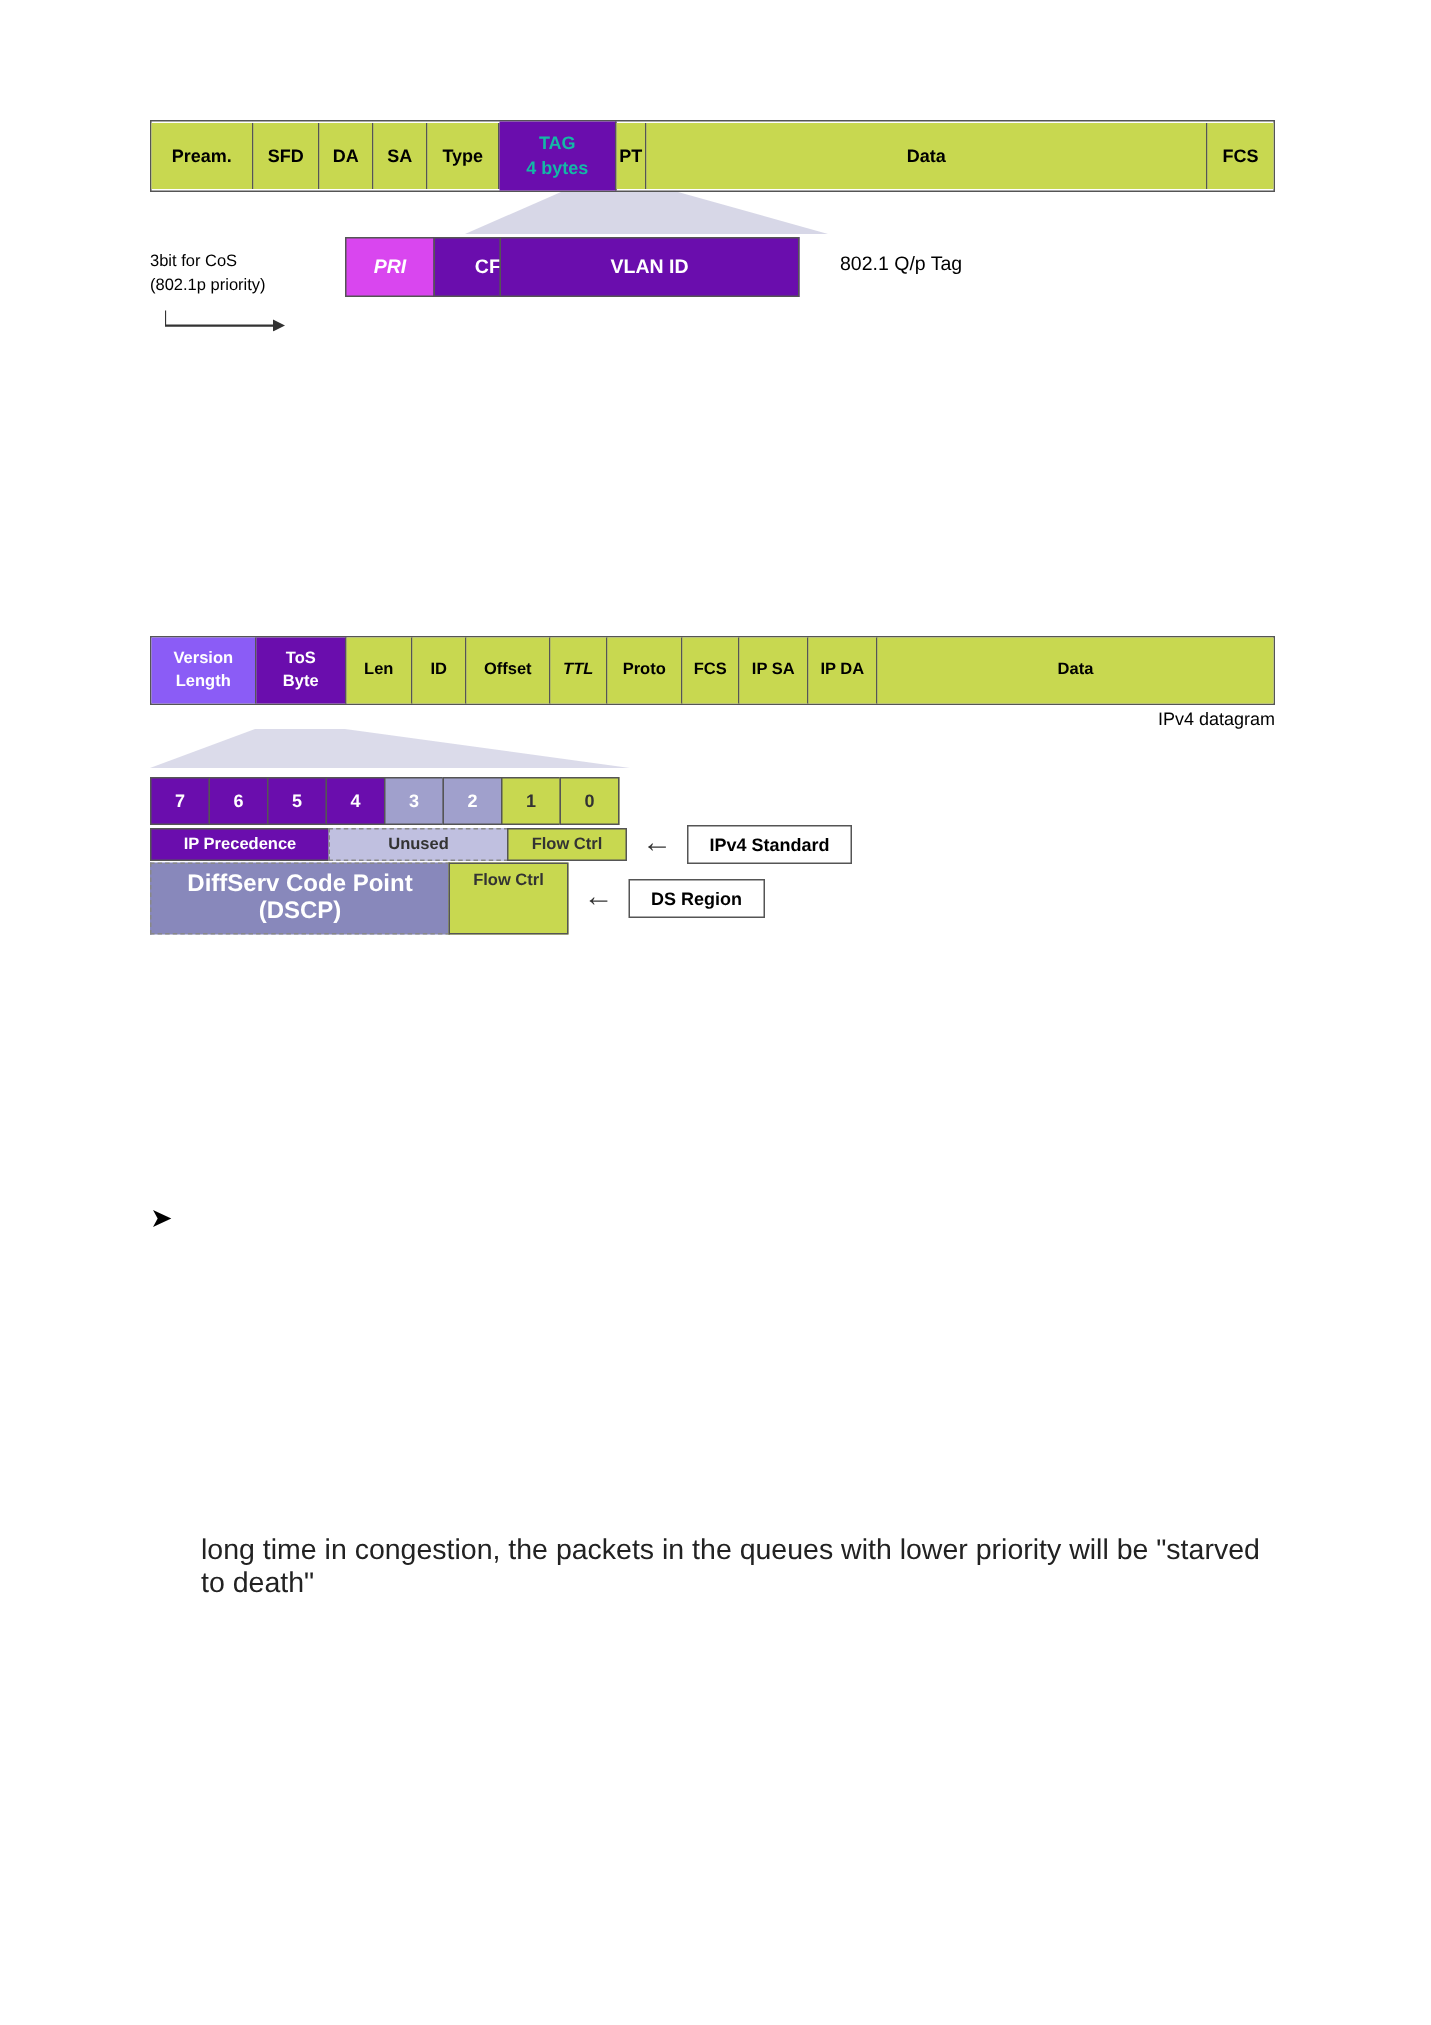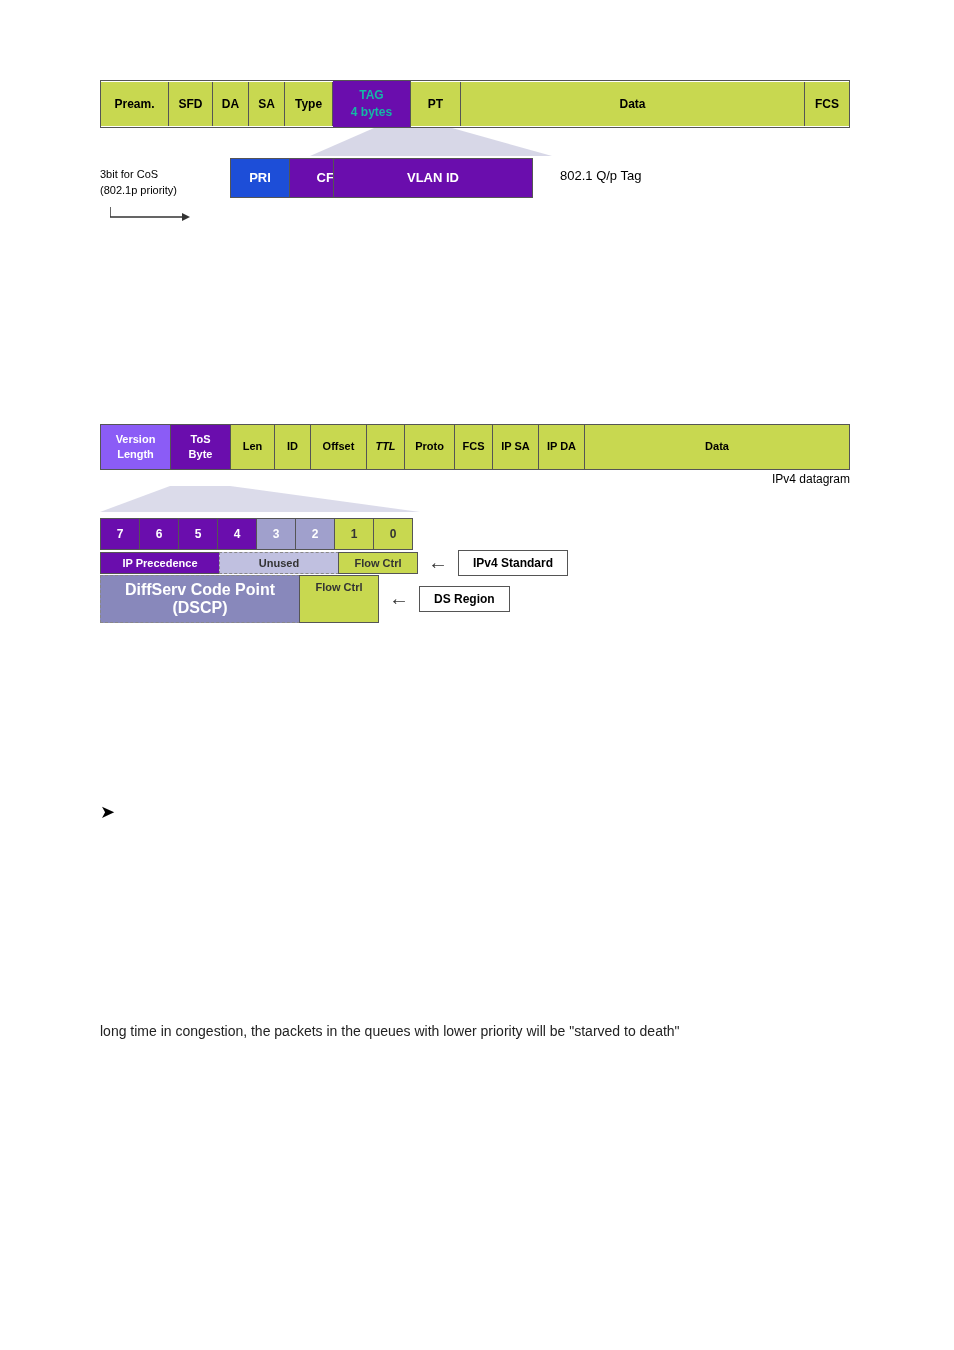--- a/index.html
+++ b/index.html
@@ -40,21 +40,21 @@
       min-height: 44px;
     }
     .frame-cell:last-child { border-right: none; }
 
     .cell-pream { background: #c8d850; width: 68px; }
     .cell-sfd   { background: #c8d850; width: 44px; }
     .cell-da    { background: #c8d850; width: 36px; }
     .cell-sa    { background: #c8d850; width: 36px; }
     .cell-type  { background: #c8d850; width: 48px; }
     .cell-tag   { background: #6a0dad; color: #14b8a6; width: 78px; line-height: 1.3; }
-    .cell-pt    { background: #c8d850; width: 50px; }
+    .cell-pt    { background: #c8d850; width: 20px; }
     .cell-data  { background: #c8d850; flex: 1; }
     .cell-fcs   { background: #c8d850; width: 44px; }
 
     .ethernet-label {
       text-align: right;
       width: 750px;
       font-size: 12px;
       margin-top: 2px;
       padding-right: 2px;
     }
@@ -64,21 +64,21 @@
       display: flex;
       align-items: center;
       justify-content: center;
       font-size: 13px;
       font-weight: bold;
       text-align: center;
       padding: 8px 6px;
       min-height: 40px;
     }
 
-    .tsub-pri    { background: #1d4ed8; color: #fff; width: 60px; margin-right: -1px; }
+    .tsub-pri    { background: #d946ef; color: #fff; width: 60px; margin-right: -1px; font-style: italic; }
     .tsub-cfi    { background: #6a0dad; color: #fff; width: 44px; margin-right: -1px; padding-left: 37px; }
     .tsub-vlanid { background: #6a0dad; color: #fff; width: 200px; margin-right: -1px; }
 
     .qp-label {
       font-size: 13px;
       padding-left: 28px;
       padding-top: 10px;
     }
 
     
@@ -230,22 +230,23 @@
       gap: 8px;
     }
     .bullet-arrow {
       font-size: 18px;
       margin-top: -2px;
     }
 
     
     .bottom-text {
       margin-top: 200px;
-      font-size: 14px;
+      font-size: 19px;
       color: #222;
+      margin-left: 34px;
     }
 
   </style>
 </head>
 <body>
 
 <div class="page-container">
 
   <div class="ethernet-section">
 

